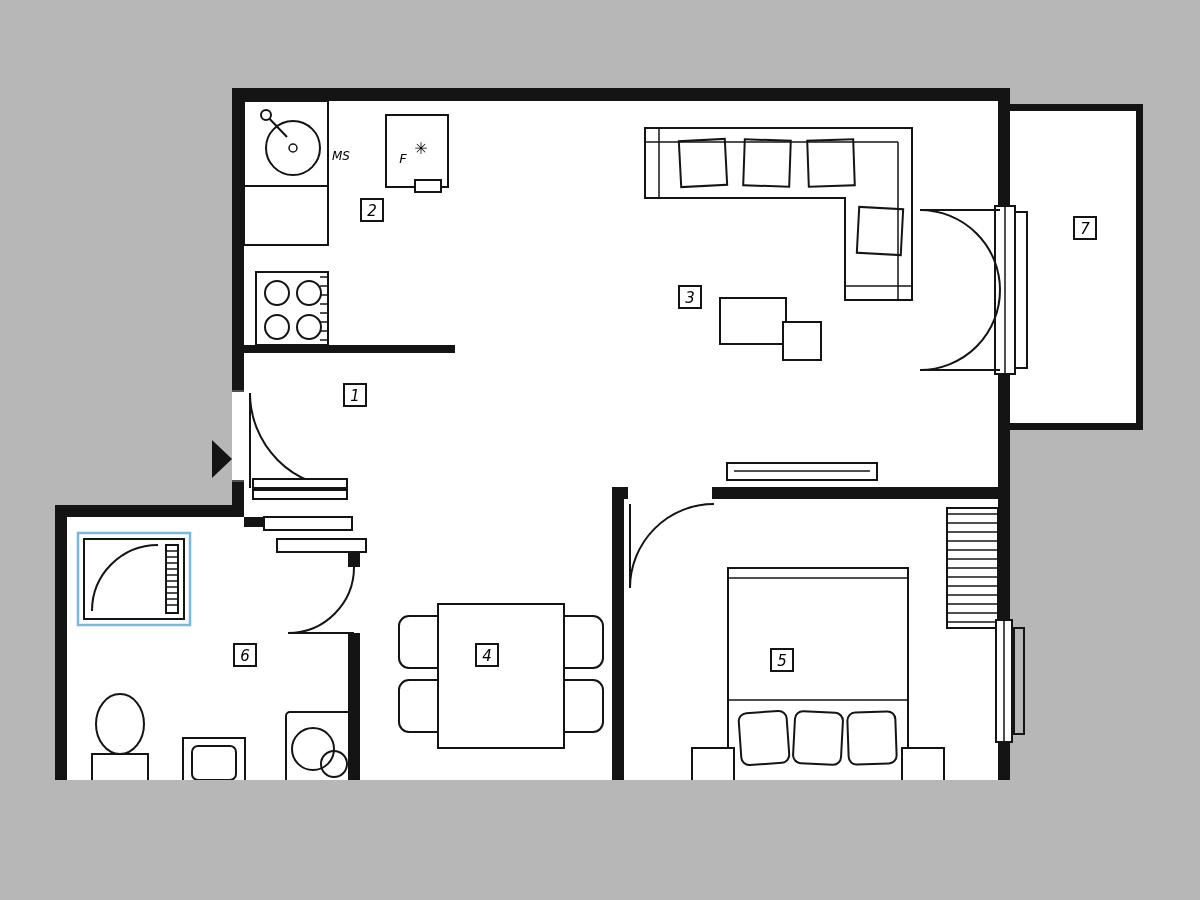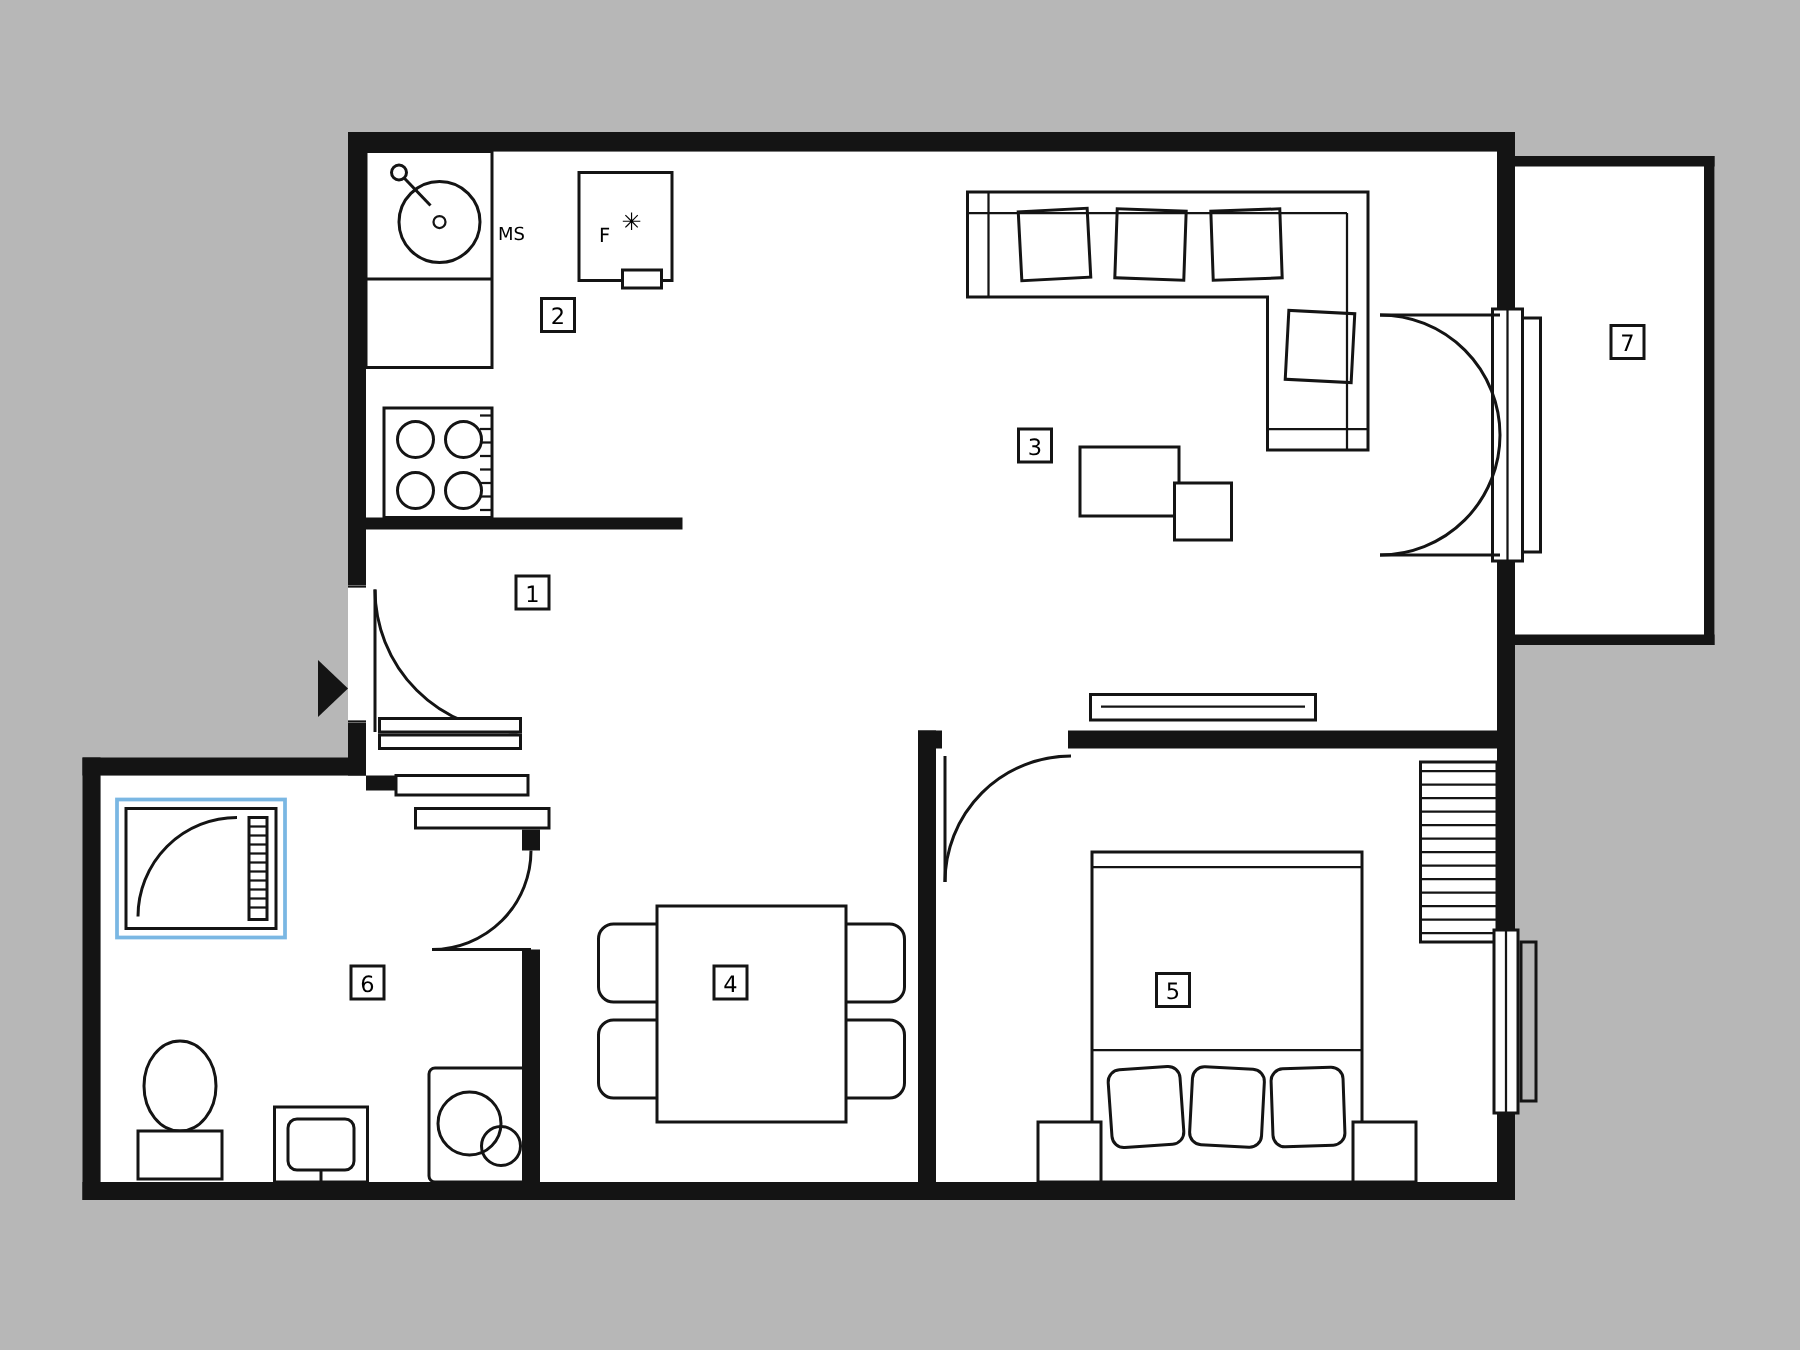--- a/index.html
+++ b/index.html
@@ -1,20 +1,20 @@
 <!DOCTYPE html>
 <html style="--bg: #b7b7b7; --wall: #141414; --floor: #ffffff; --highlight: #7ab7e3;"><head>
 <meta charset="utf-8">
 <style>
   :root{
     --bg:#b7b7b7; --wall:#141414; --floor:#ffffff; --highlight:#7ab7e3;
   }
   html,body{margin:0;padding:0;}
   body{background:var(--bg);font-family:"DejaVu Sans",sans-serif;}
-  .plan{position:relative;width:1200px;height:900px;background:var(--bg);overflow:hidden;}
+  .plan{position:relative;width:1200px;height:780px;background:var(--bg);overflow:hidden;font-style:italic;}
   svg{display:block;}
   .wall{fill:var(--wall);stroke:none;}
   .floor{fill:var(--floor);stroke:none;}
   .furn{fill:var(--floor);stroke:var(--wall);stroke-width:2;}
   .thin{fill:none;stroke:var(--wall);stroke-width:2;}
   .thin15{fill:none;stroke:var(--wall);stroke-width:1.5;}
   .hl{fill:var(--floor);stroke:var(--highlight);stroke-width:2.5;}
   .labelbox{fill:var(--floor);stroke:var(--wall);stroke-width:2;}
   text{fill:#000;}
   .roomnum{font-size:15px;}

